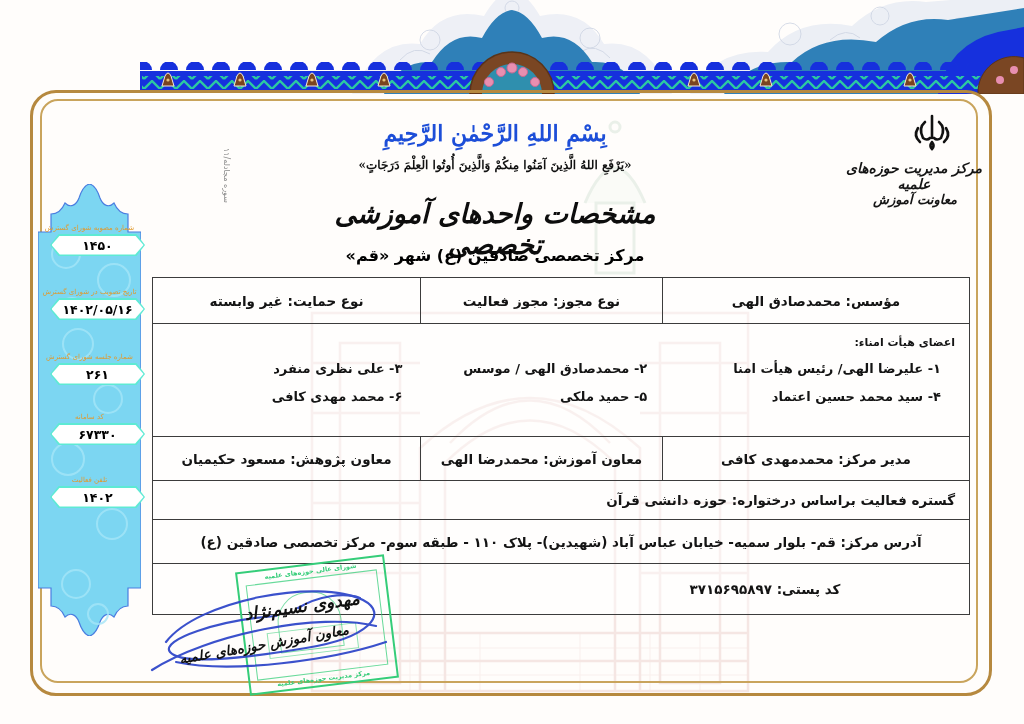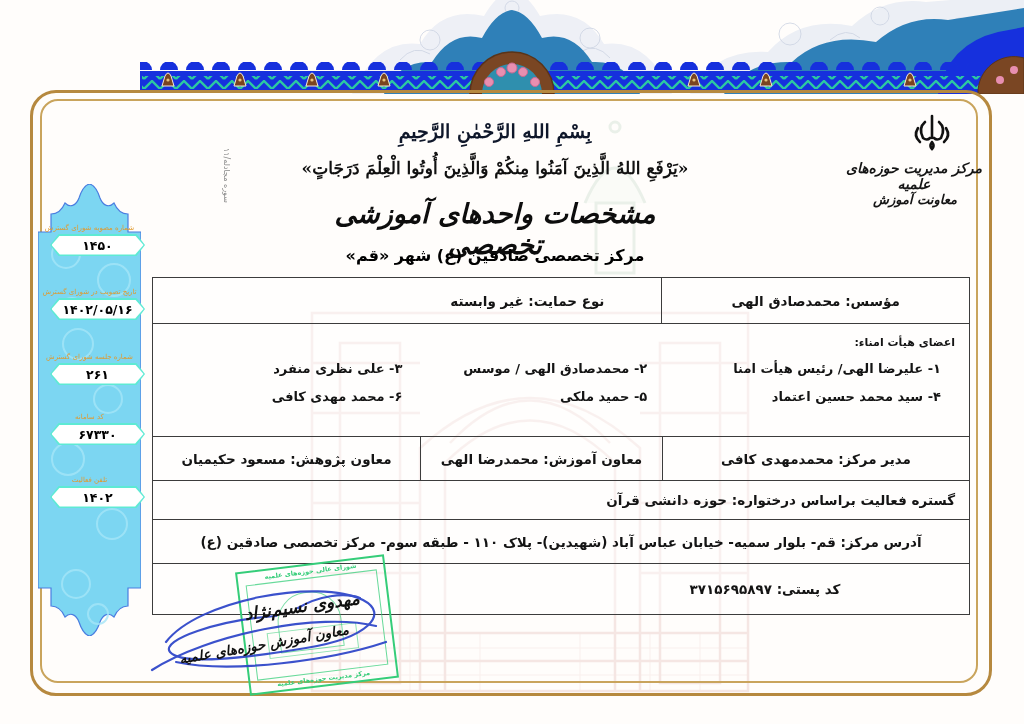--- a/index.html
+++ b/index.html
@@ -6,23 +6,23 @@
   .page{position:relative;width:1024px;height:724px;background:#fffdfb;overflow:hidden;
         font-family:"DejaVu Sans",sans-serif;direction:rtl;}
   .abs{position:absolute;}
   .cal{font-family:"DejaVu Serif",serif;font-style:italic;font-weight:bold;}
 
   
   .frame-outer{left:30px;top:90px;width:956px;height:600px;border:3px solid #b6893f;border-radius:26px;}
   .frame-inner{left:40px;top:99px;width:934px;height:580px;border:2px solid #c9a45c;border-radius:18px;}
 
   
-  .bismillah{left:320px;top:120px;width:350px;text-align:center;font-size:19px;color:#0f172a;
+  .bismillah{left:320px;top:120px;width:350px;text-align:center;font-size:22px;color:#1d4ed8;
              font-family:"DejaVu Serif",serif;font-weight:bold;}
-  .verse{left:285px;top:158px;width:420px;text-align:center;font-size:17px;color:#111;
+  .verse{left:285px;top:158px;width:420px;text-align:center;font-size:12px;color:#111;
          font-family:"DejaVu Serif",serif;font-weight:bold;}
   .verse-source{left:222px;top:148px;font-size:8px;color:#8a8a8a;writing-mode:vertical-rl;}
   .doc-title{left:310px;top:198px;width:370px;text-align:center;font-size:27px;color:#0d0d0d;}
   .center-title{left:310px;top:246px;width:370px;text-align:center;font-size:16px;font-weight:bold;color:#000;}
 
   
   .org-name{left:830px;top:160px;width:168px;text-align:center;font-size:14px;color:#151515;}
   .org-dept{left:845px;top:192px;width:140px;text-align:center;font-size:13px;color:#151515;}
 
   
@@ -229,20 +229,21 @@
       <div class="sb-label">تلفن فعالیت</div>
       <div class="sb-badge-wrap">
         <div class="sb-badge">۱۴۰۲</div>
       </div>
     </div>
   </div>
 
   <div class="abs cert-table">
     <div class="t-row r1">
       <div class="t-cell w1">مؤسس: محمدصادق الهی</div>
+      <div class="t-cell w2">نوع مجوز: مجوز فعالیت</div>
       <div class="t-cell w3">نوع حمایت: غیر وابسته</div>
     </div>
     <div class="t-row r2">
       <div class="trustee-head">اعضای هیأت امناء:</div>
       <div class="trustee-grid">
         <div class="trustee tw1">۱- علیرضا الهی/ رئیس هیأت امنا</div>
         <div class="trustee tw2">۲- محمدصادق الهی / موسس</div>
         <div class="trustee tw3">۳- علی نظری منفرد</div>
         <div class="trustee tw1">۴- سید محمد حسین اعتماد</div>
         <div class="trustee tw2">۵- حمید ملکی</div>

